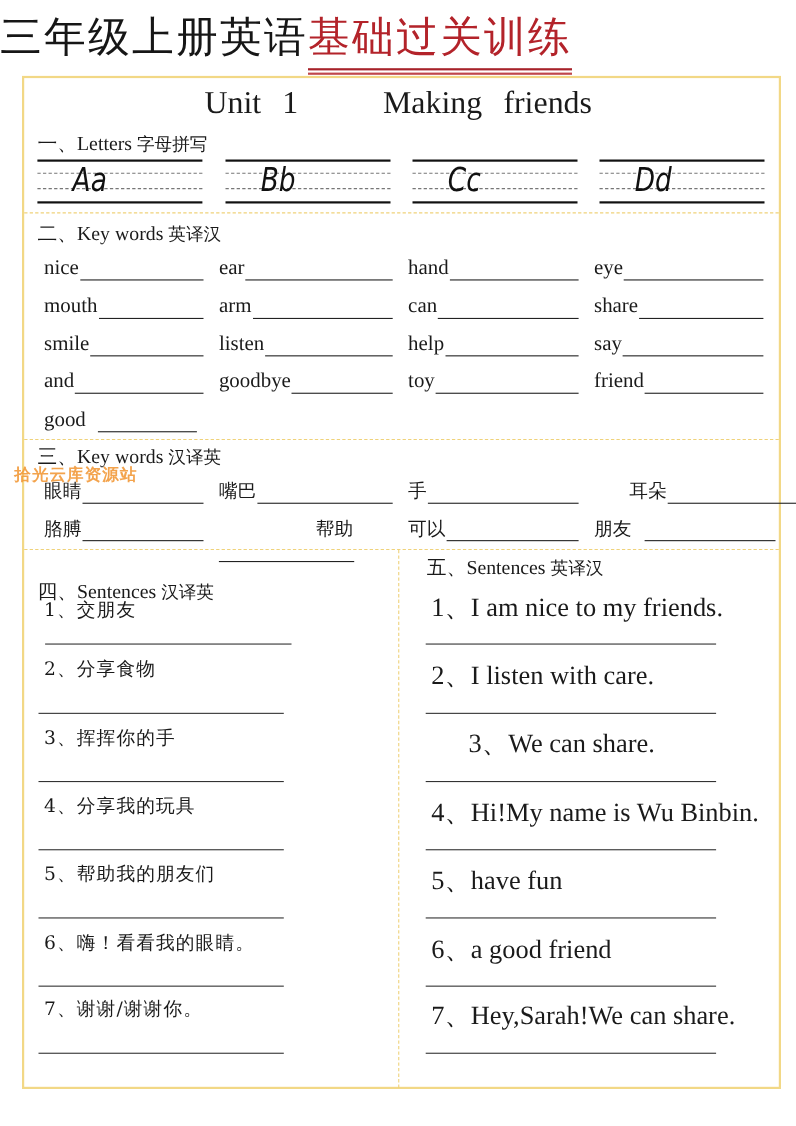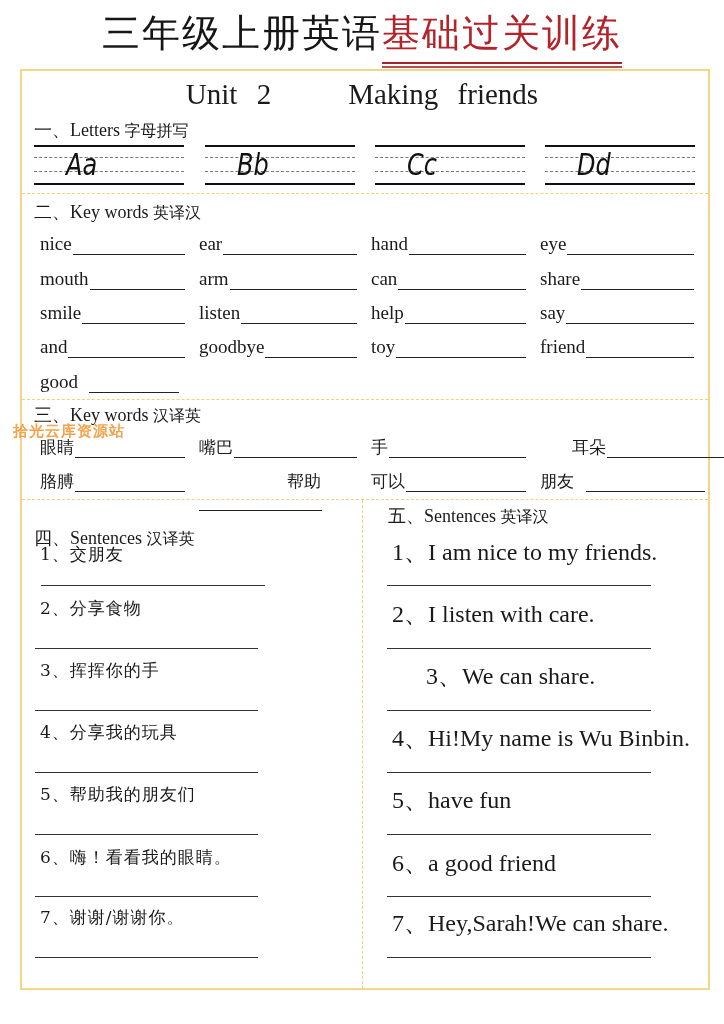--- a/index.html
+++ b/index.html
@@ -2,21 +2,21 @@
 <html><head>
   <meta charset="utf-8">
   <style>
     html, body { margin:0; padding:0; }
     body {
       width:724px; height:1024px; background:#ffffff; position:relative; overflow:hidden;
       font-family:"Liberation Serif", "DejaVu Serif", serif; color:#1a1a1a;
     }
     
     .title {
-      position:absolute; left:0; top:8px; width:724px; text-align:center;
+      position:absolute; left:0; top:8px; width:724px; text-align:left;
       font-size:38px; letter-spacing:2px; white-space:nowrap; line-height:50px;
       font-family:"DejaVu Serif", serif;
     }
     .title .black { color:#161616; }
     .title .red { color:#b3232a; position:relative; display:inline-block; }
     .title .red::after {
       content:""; position:absolute; left:0; right:0; bottom:-6px; height:2px;
       background:#a7222a; box-shadow:0 4px 0 #c0474c;
     }
     
@@ -61,21 +61,21 @@
 <div class="title">
   <span class="black">三年级上册英语</span><span class="red">基础过关训练</span>
 </div>
 
 <div class="frame"></div>
 <div class="hdash" style="top:193px;"></div>
 <div class="hdash" style="top:399px;"></div>
 <div class="hdash" style="top:499px;"></div>
 <div class="vdash"></div>
 
-<div class="unit-title" style="white-space:pre;">Unit 2    Making friends</div>
+<div class="unit-title" style="white-space:pre;">Unit 1    Making friends</div>
 
 <div class="sec-head" style="left:34px; top:118px;">
   <span>一、Letters </span><span class="cn">字母拼写</span>
 </div>
 
 <div class="letter-box" style="left:34px;">
   <div class="solid" style="top:0;"></div>
     <div class="dash" style="top:12px;"></div>
     <div class="dash" style="top:26px;"></div>
     <div class="solid" style="top:38px;"></div>

